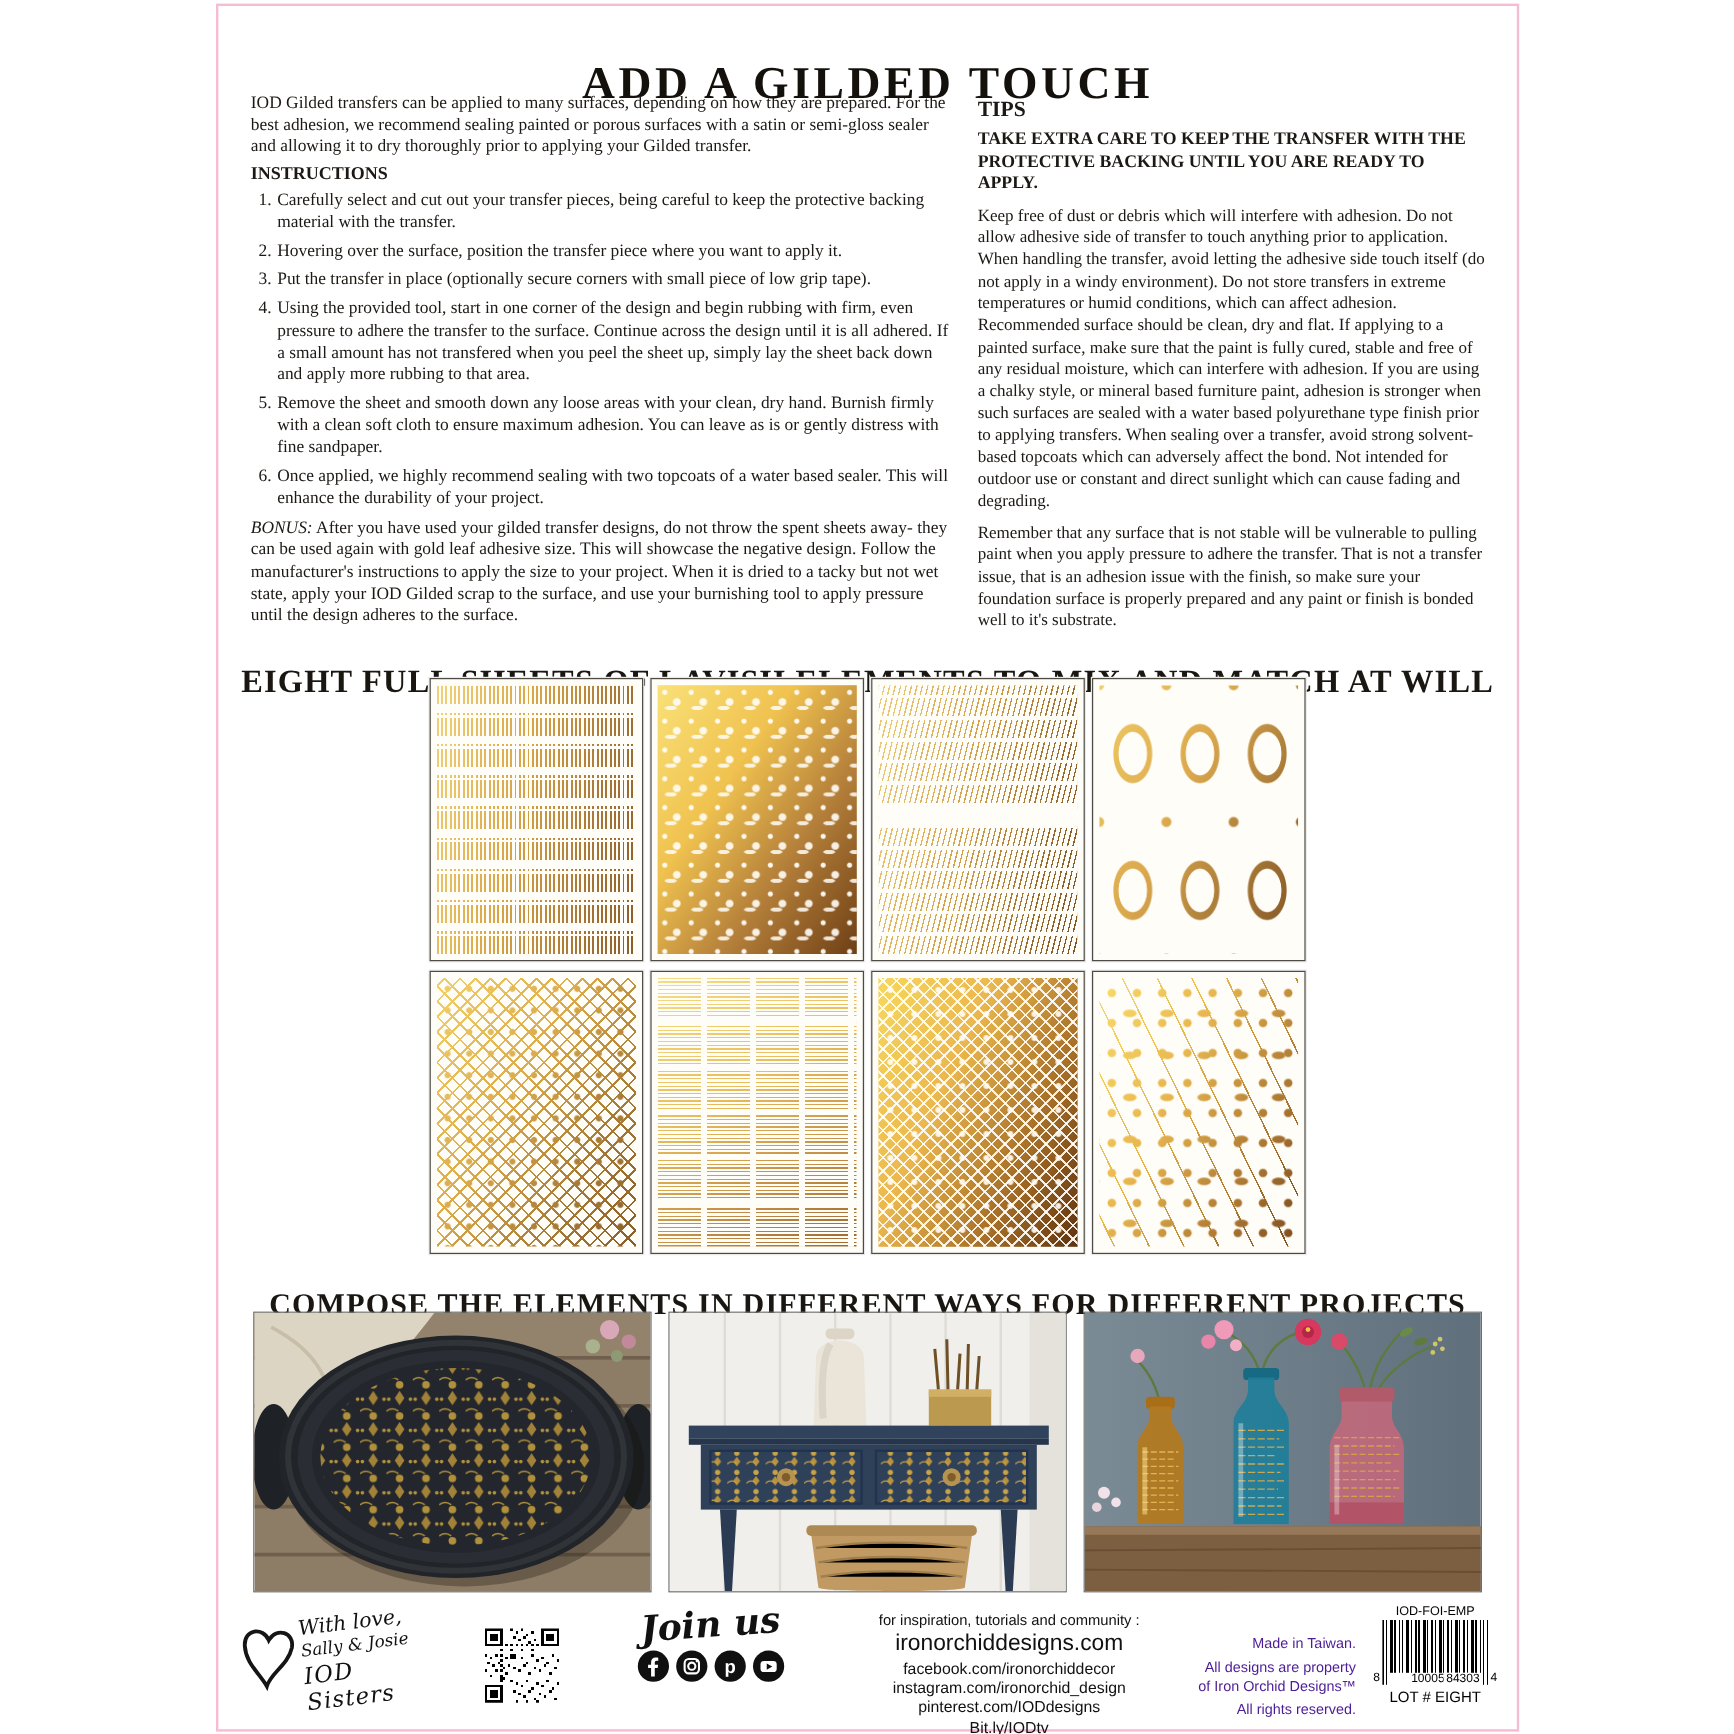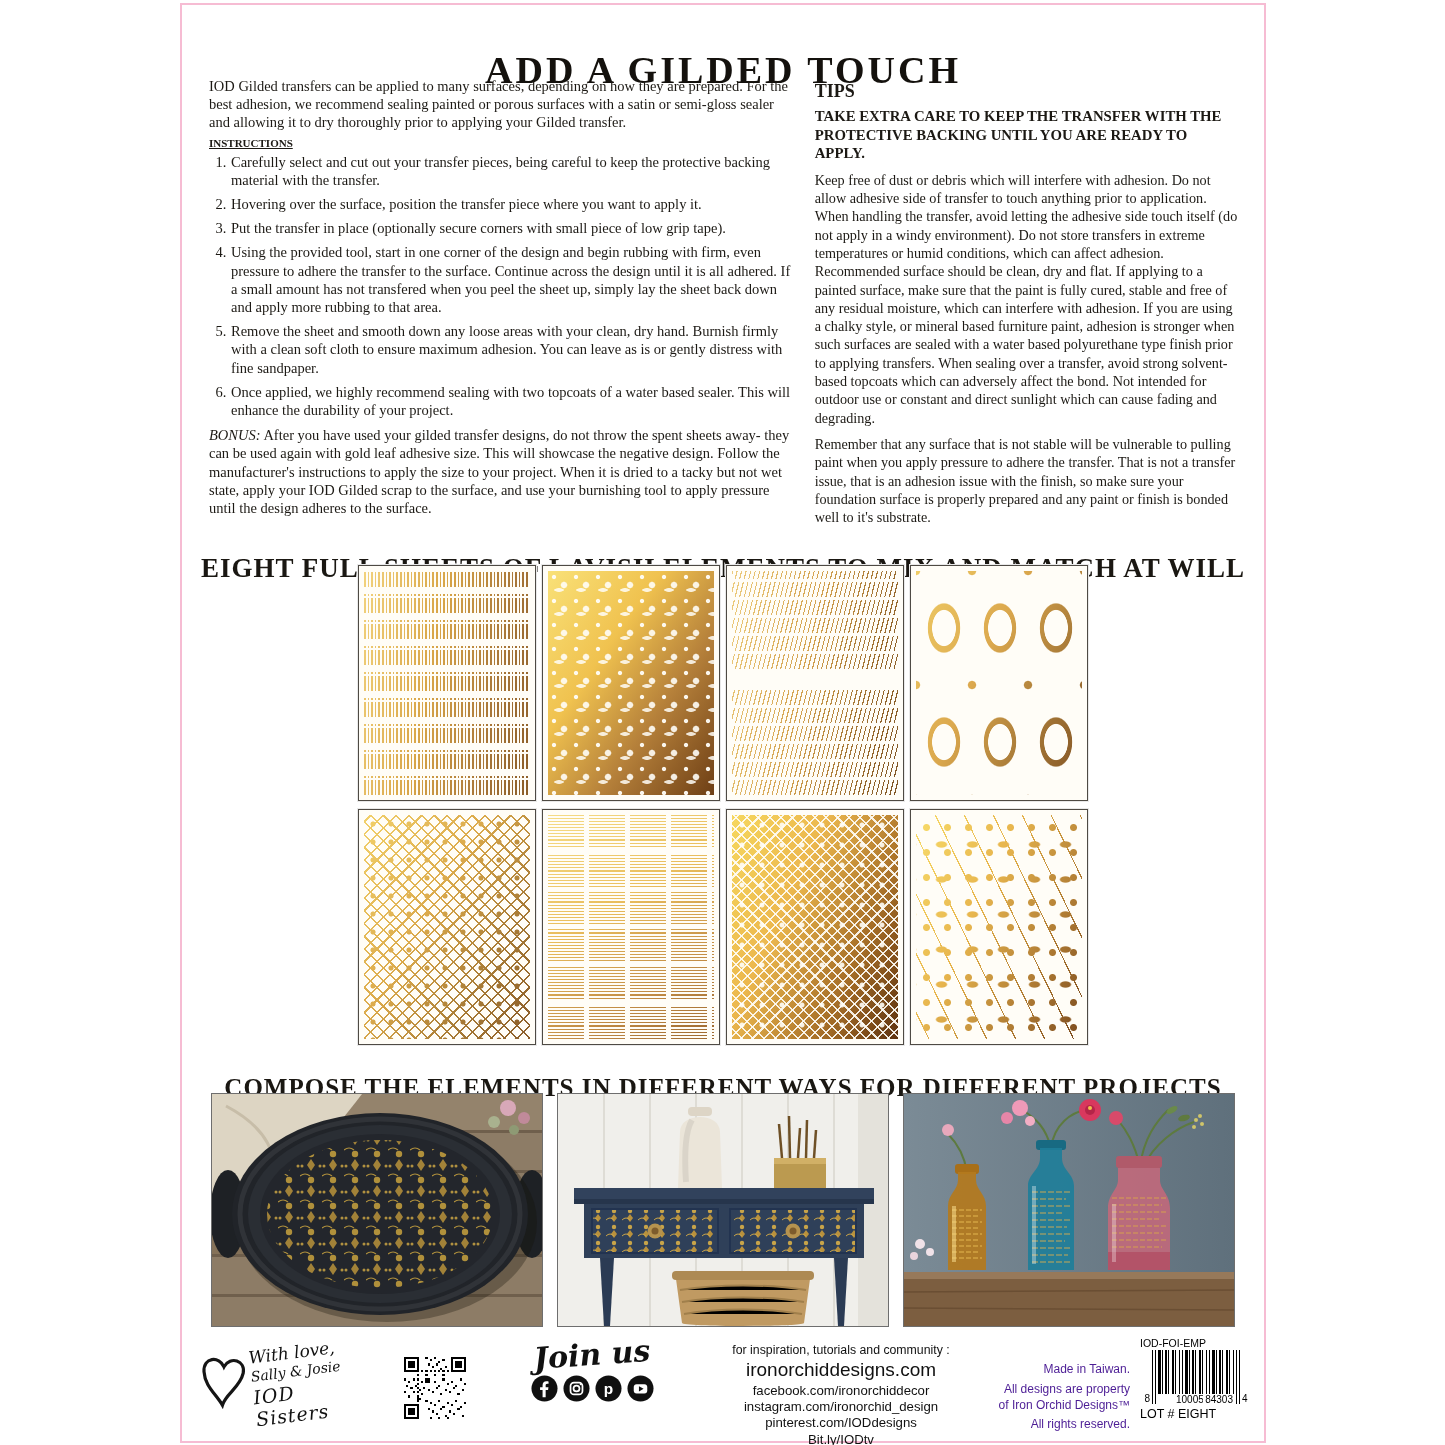--- a/index.html
+++ b/index.html
@@ -14,21 +14,21 @@
   .sec-h{position:absolute;left:0;right:0;text-align:center;font-weight:700;
          color:#1a1712;letter-spacing:1px;}
   .sheets-h{top:526px;font-size:27px;}
   .compose-h{top:1048px;font-size:25px;}
 
   
   .cols{position:absolute;top:60px;left:27px;right:24px;display:flex;gap:20px;}
   .col-left{width:588px;padding-top:12px;}
   .col-right{width:427px;}
   .col-left p.intro{margin:0 0 5px 0;font-size:14.5px;line-height:18.2px;}
-  .instr-h{font-size:11px;font-weight:700;margin:4px 0 4px 0;text-decoration:underline;}
+  .instr-h{font-size:15px;font-weight:700;margin:4px 0 4px 0;}
   ol.steps{margin:0;padding-left:21px;}
   ol.steps li{font-size:14.5px;line-height:18.2px;margin-bottom:6px;padding-left:1px;}
   .bonus{margin-top:7px;font-size:14.5px;line-height:18.2px;}
   .bonus-label{font-style:italic;}
   .tips-h{font-size:18px;font-weight:700;margin:16px 0 5px 0;}
   .tips-warn{font-size:14.8px;font-weight:700;line-height:18.6px;margin:0 0 8px 0;}
   .col-right p.tp{font-size:14.2px;line-height:18.3px;margin:0 0 8px 0;}
 
   
   .sheets{position:absolute;top:560px;left:0;right:0;display:grid;
@@ -97,21 +97,21 @@
   .social{display:flex;gap:5px;justify-content:center;margin-top:3px;}
   .social svg{width:27px;height:27px;}
   .links{position:absolute;left:548px;top:6px;width:222px;text-align:center;color:#111;}
   .links .l-intro{font-size:12.3px;margin-bottom:2px;}
   .links .l-site{font-size:19px;margin-bottom:2px;}
   .links .l-item{font-size:13.2px;line-height:16.2px;}
   .legal{position:absolute;left:810px;top:24px;width:138px;text-align:right;
          font-size:12px;line-height:16px;color:#4c1d95;}
   .legal .lg1{margin-bottom:4px;}
   .legal .lg4{margin-top:3px;}
-  .barcode{position:absolute;left:958px;top:0;width:112px;text-align:left;color:#000;}
+  .barcode{position:absolute;left:958px;top:0;width:112px;text-align:center;color:#000;}
   .bc-code{font-size:10.5px;margin-bottom:1px;}
   .bc-row{display:flex;align-items:flex-start;justify-content:center;}
   .bars{position:relative;width:88px;height:54px;
         background:repeating-linear-gradient(90deg,#000 0 1.5px,#fff 1.5px 3px,#000 3px 4px,#fff 4px 6.5px,#000 6.5px 9px,#fff 9px 10px,#000 10px 11px,#fff 11px 13.5px);}
   .bc-d{font-size:10px;}
   .bc-d.side{align-self:flex-end;padding:0 2px 0 0;}
   .bc-d.side2{align-self:flex-end;padding:0 0 0 2px;}
   .g1{position:absolute;left:5px;bottom:-1px;background:#fff;padding:0 19px;font-size:10px;}
   .g2{position:absolute;right:5px;bottom:-1px;background:#fff;padding:0 2px;font-size:10px;}
   .bc-lot{font-size:12.5px;margin-top:3px;}

